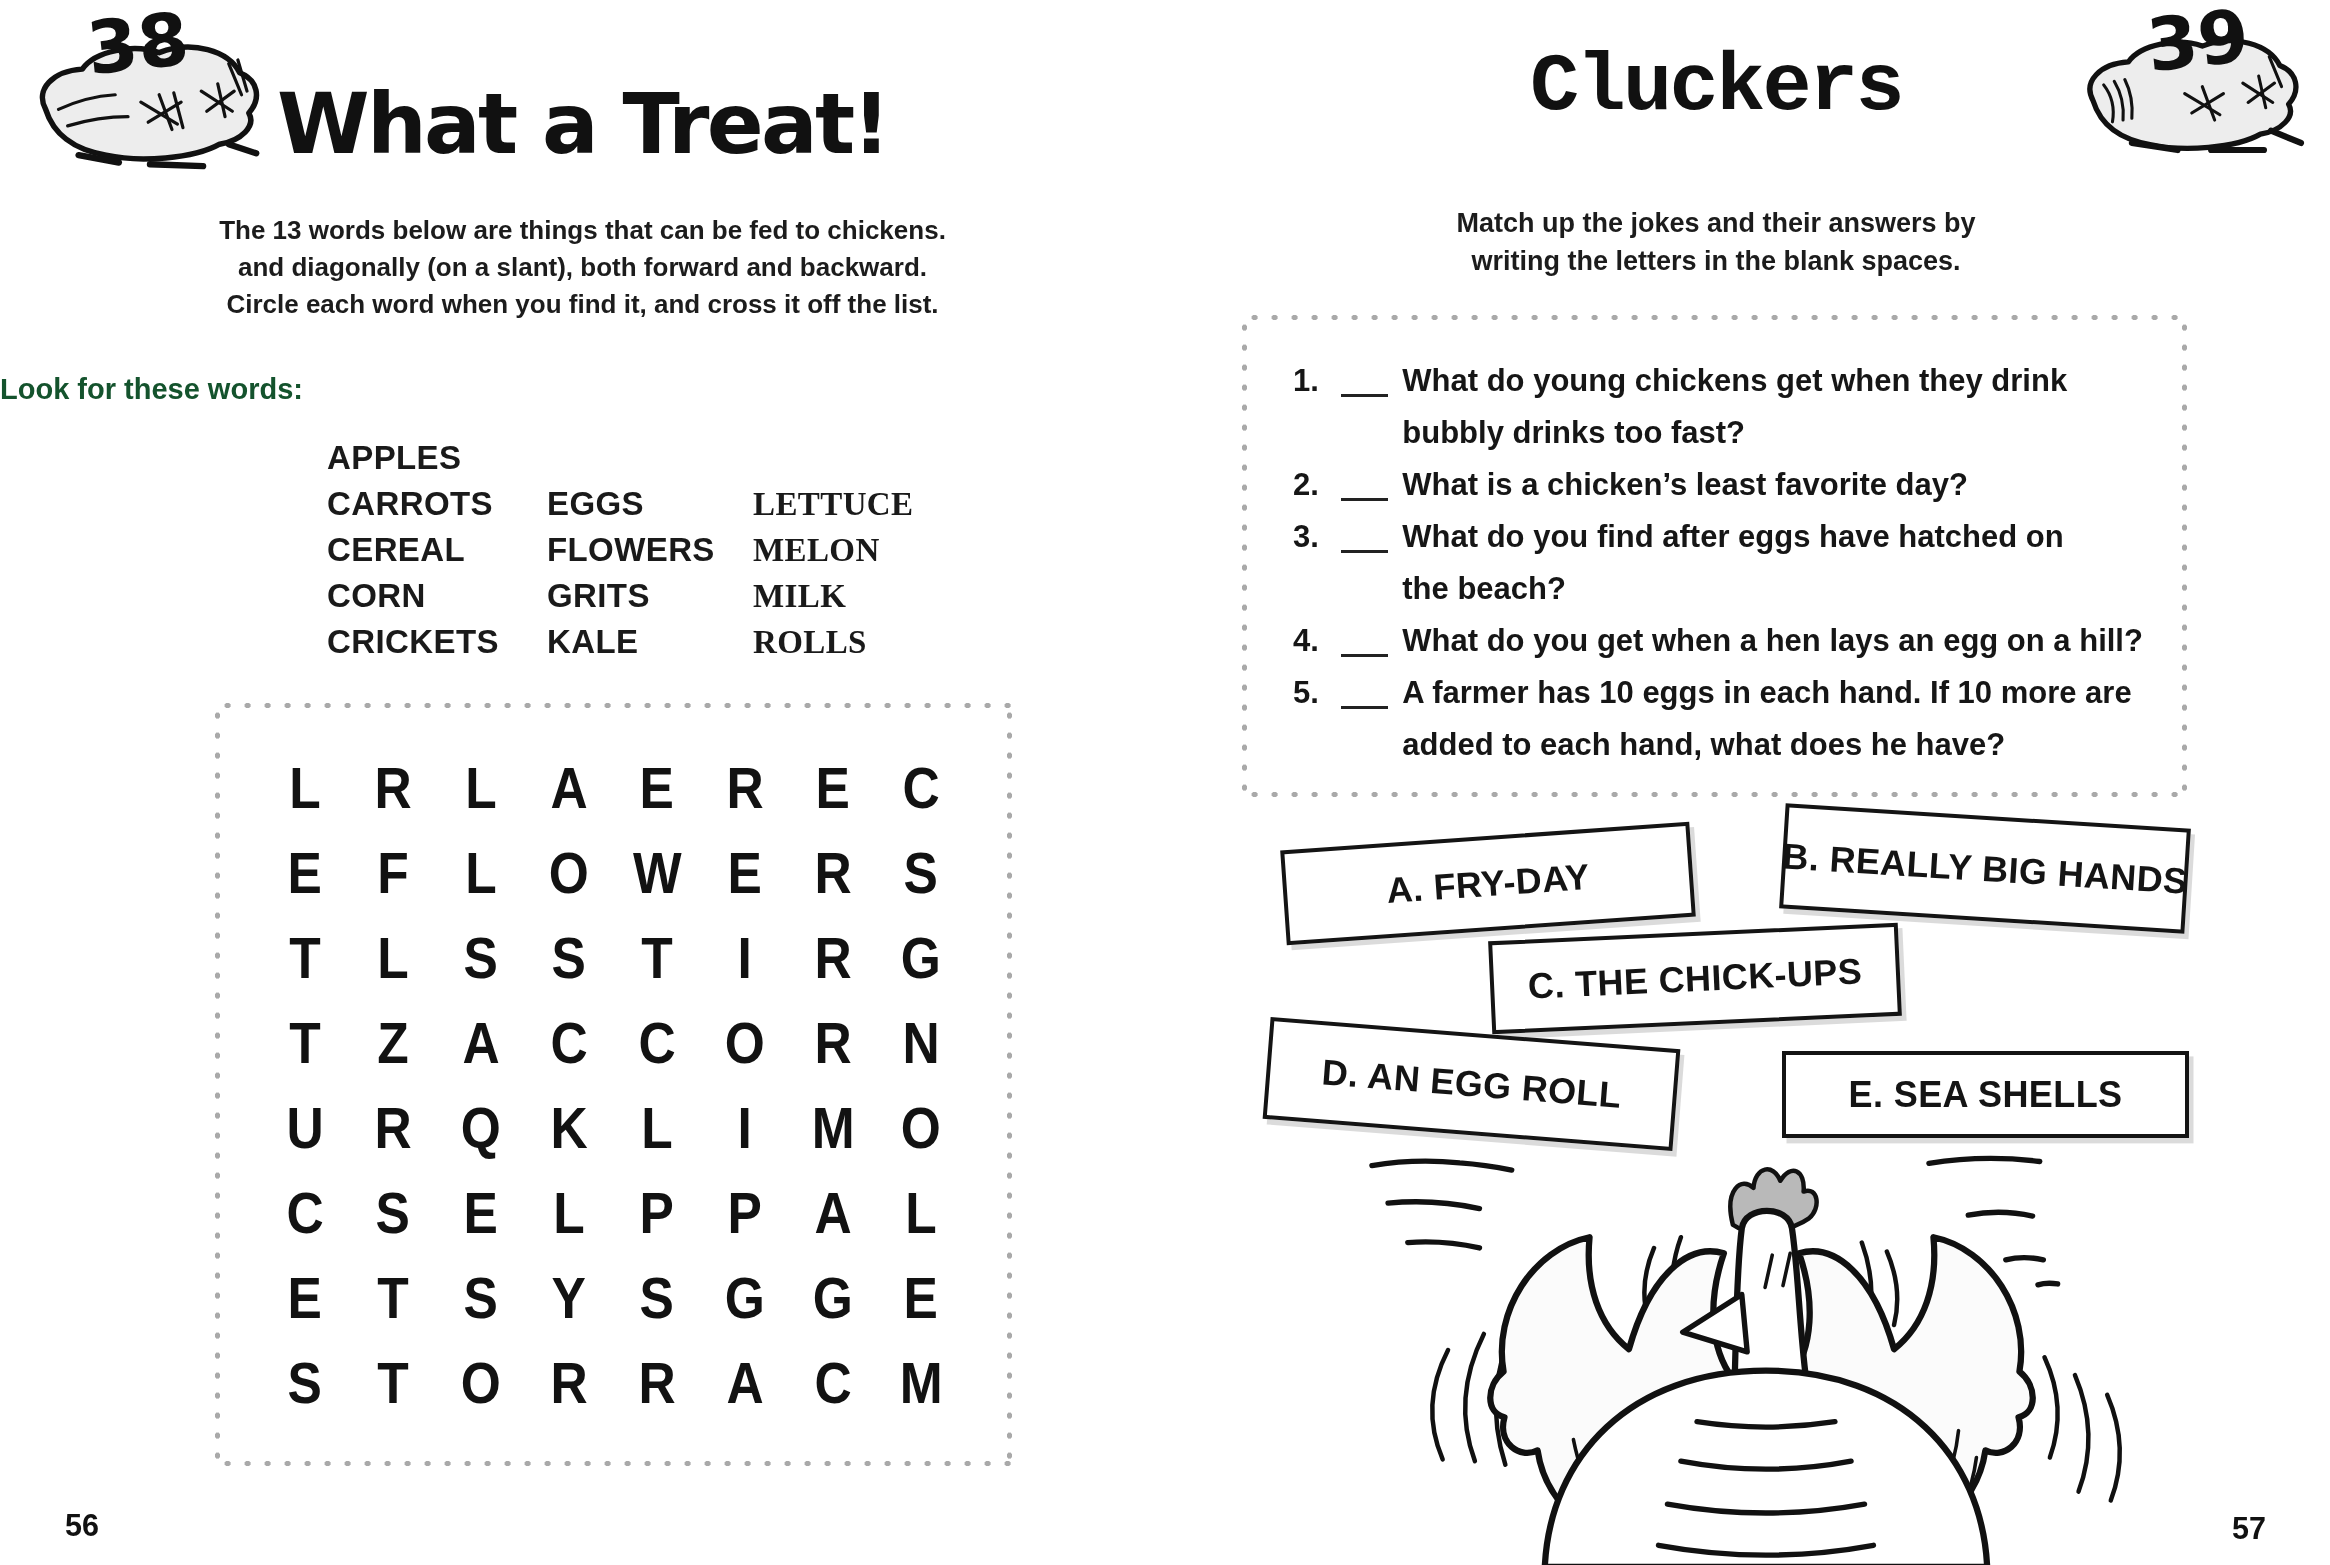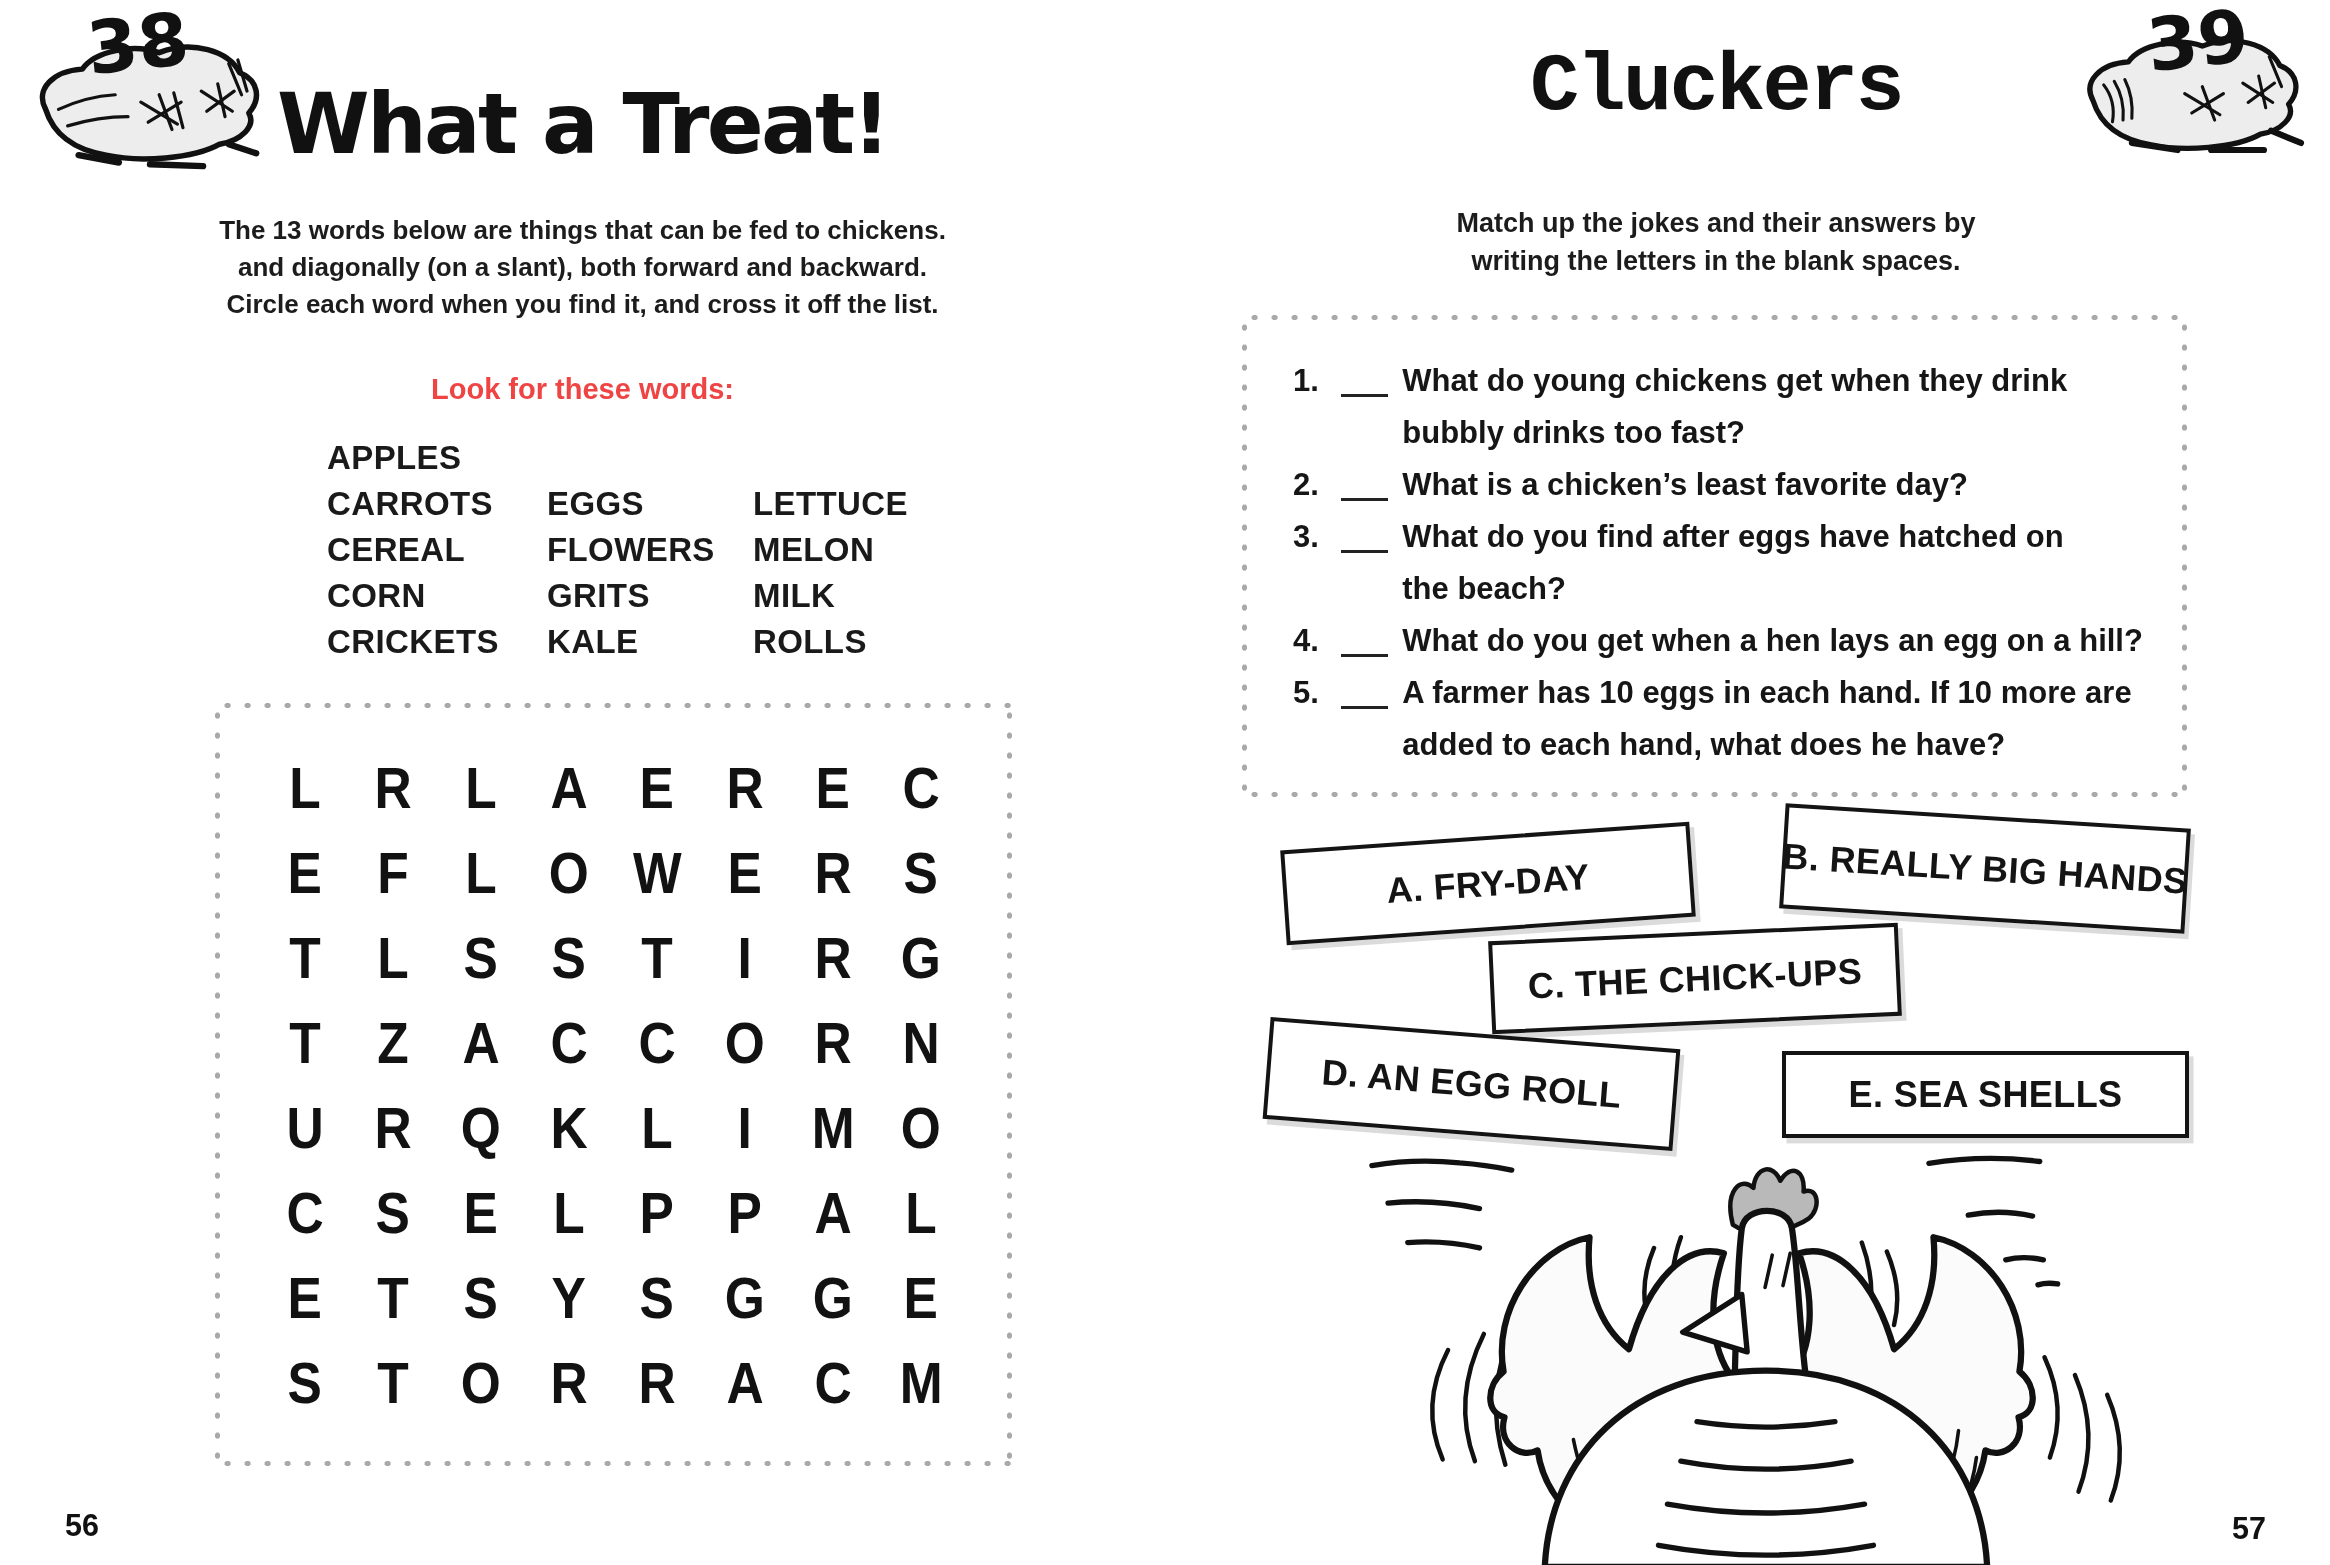--- a/index.html
+++ b/index.html
@@ -29,30 +29,30 @@
   .nest-39 .nest-number{left:68px;top:-3.6px;}
 
   
   .instructions{
     position:absolute;text-align:center;font-weight:700;color:#1c1c1c;
   }
   .instructions-left{left:0;top:212px;width:1165px;font-size:26px;line-height:37px;}
   .instructions-right{left:1165px;top:204px;width:1102px;font-size:27px;line-height:38px;}
 
   .words-heading{
-    position:absolute;left:0;top:373px;width:1165px;text-align:center;
-    font-size:29px;font-weight:700;color:#ef4444;
+    position:absolute;left:0;top:373px;width:1165px;text-align:left;
+    font-size:29px;font-weight:700;color:#14532d;
   }
 
   
   .word-columns{position:absolute;left:327px;top:435px;display:flex;align-items:flex-end;}
   .word-col{display:flex;flex-direction:column;}
   .word-col-1{width:220px;}
   .word-col-2{width:206px;}
-  .word-col-3{width:179px;}
+  .word-col-3{width:179px;font-family:Liberation Serif, serif;}
   .word{font-size:33px;font-weight:700;line-height:46px;letter-spacing:0.4px;color:#1a1a1a;}
 
   
   .dotted-box{
     position:absolute;
     background-image:
       radial-gradient(circle 3.1px, #a9a9a9 98%, rgba(169,169,169,0) 100%),
       radial-gradient(circle 3.1px, #a9a9a9 98%, rgba(169,169,169,0) 100%),
       radial-gradient(circle 3.1px, #a9a9a9 98%, rgba(169,169,169,0) 100%),
       radial-gradient(circle 3.1px, #a9a9a9 98%, rgba(169,169,169,0) 100%);

